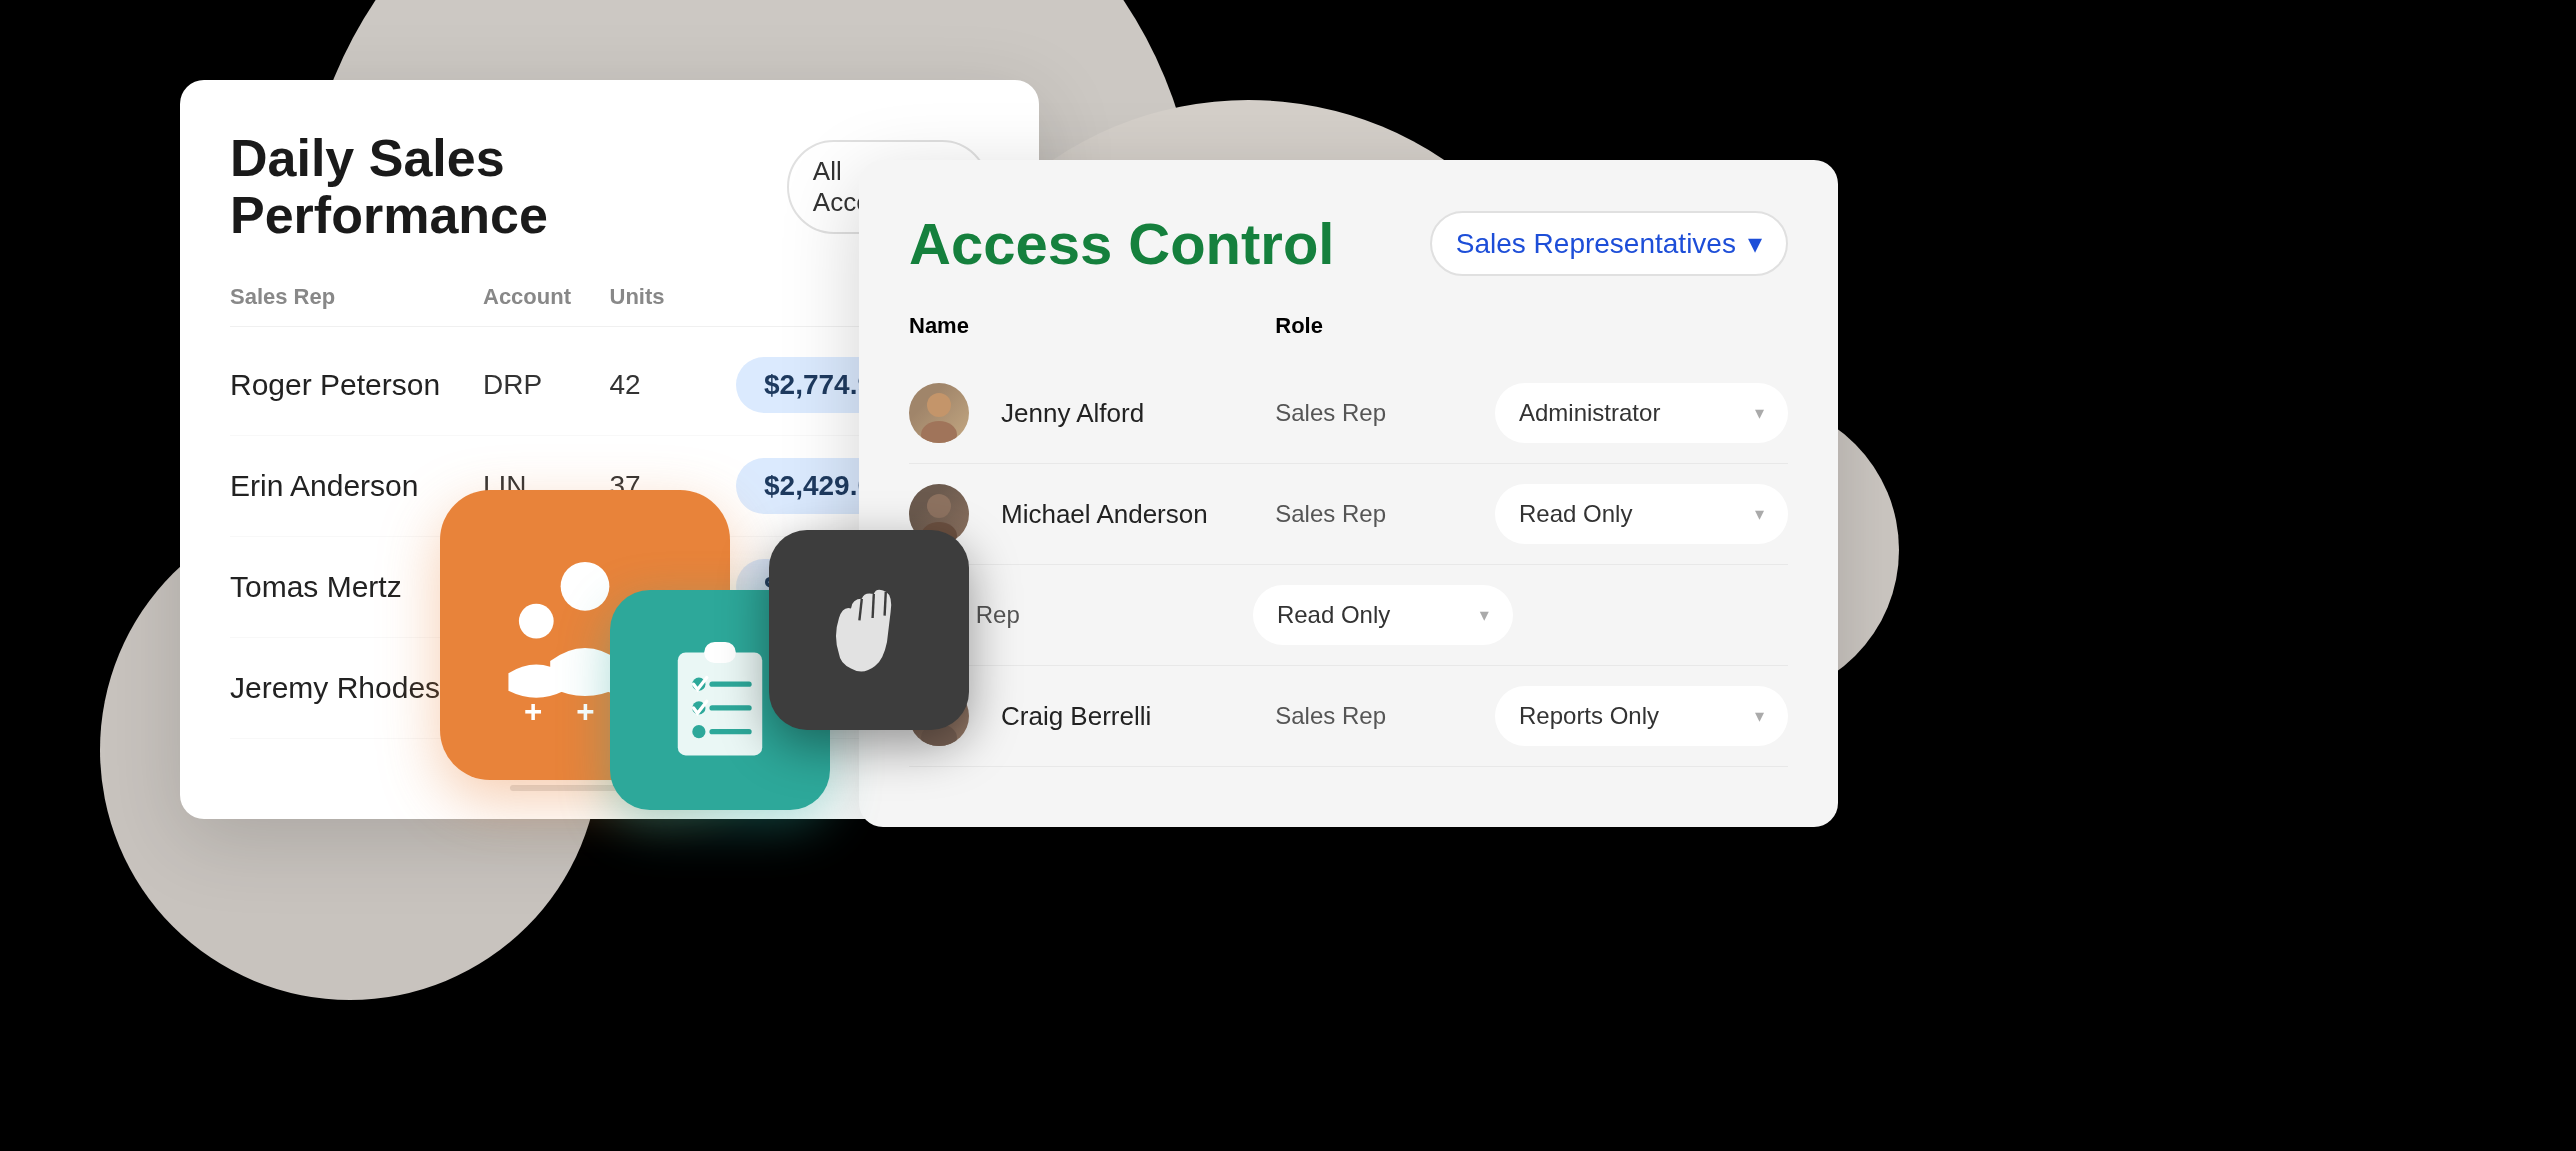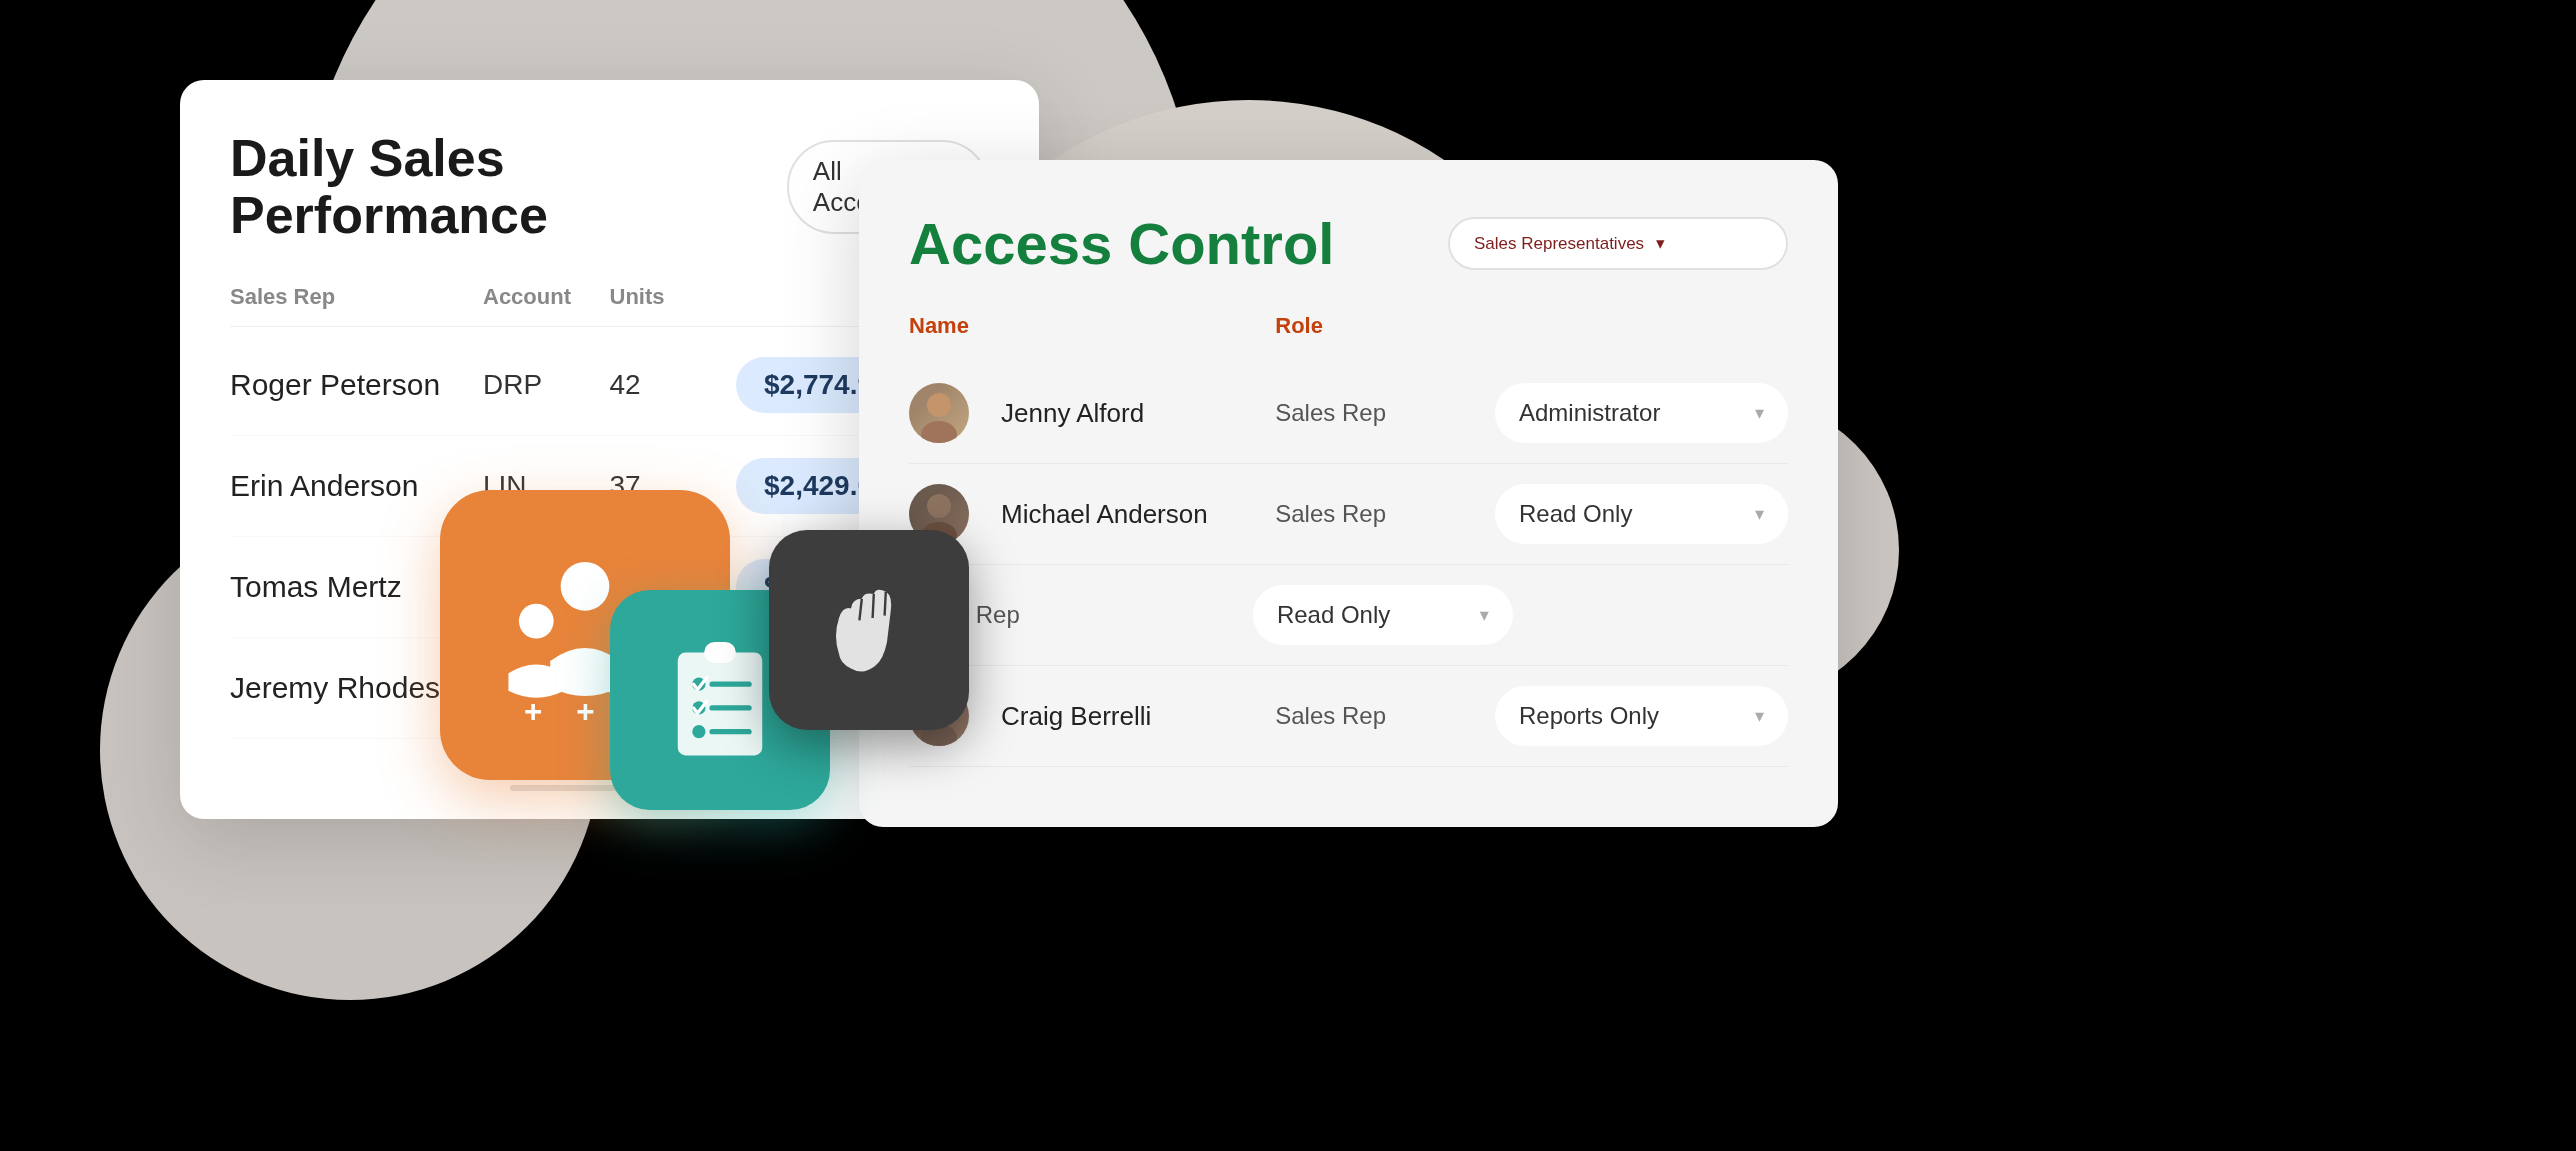--- a/index.html
+++ b/index.html
@@ -191,35 +191,35 @@
       gap: 12px;
       background: #fff;
       border: 2px solid #e0e0e0;
       border-radius: 50px;
       padding: 14px 24px;
       min-width: 340px;
       cursor: pointer;
     }
 
     .access-dropdown-pill span {
-      font-size: 17px;
-      color: #7f1d1d;
+      font-size: 28px;
+      color: #1d4ed8;
     }
 
     .access-table-header {
       display: grid;
       grid-template-columns: 2.5fr 1.5fr 2fr;
       padding: 0 0 16px 0;
       margin-bottom: 8px;
     }
 
     .access-table-header span {
       font-size: 22px;
       font-weight: 600;
-      color: #c2410c;
+      color: #000000;
     }
 
     .access-row {
       display: grid;
       grid-template-columns: 2.5fr 1.5fr 2fr;
       align-items: center;
       padding: 20px 0;
       border-bottom: 1px solid #e8e8e8;
     }
 

